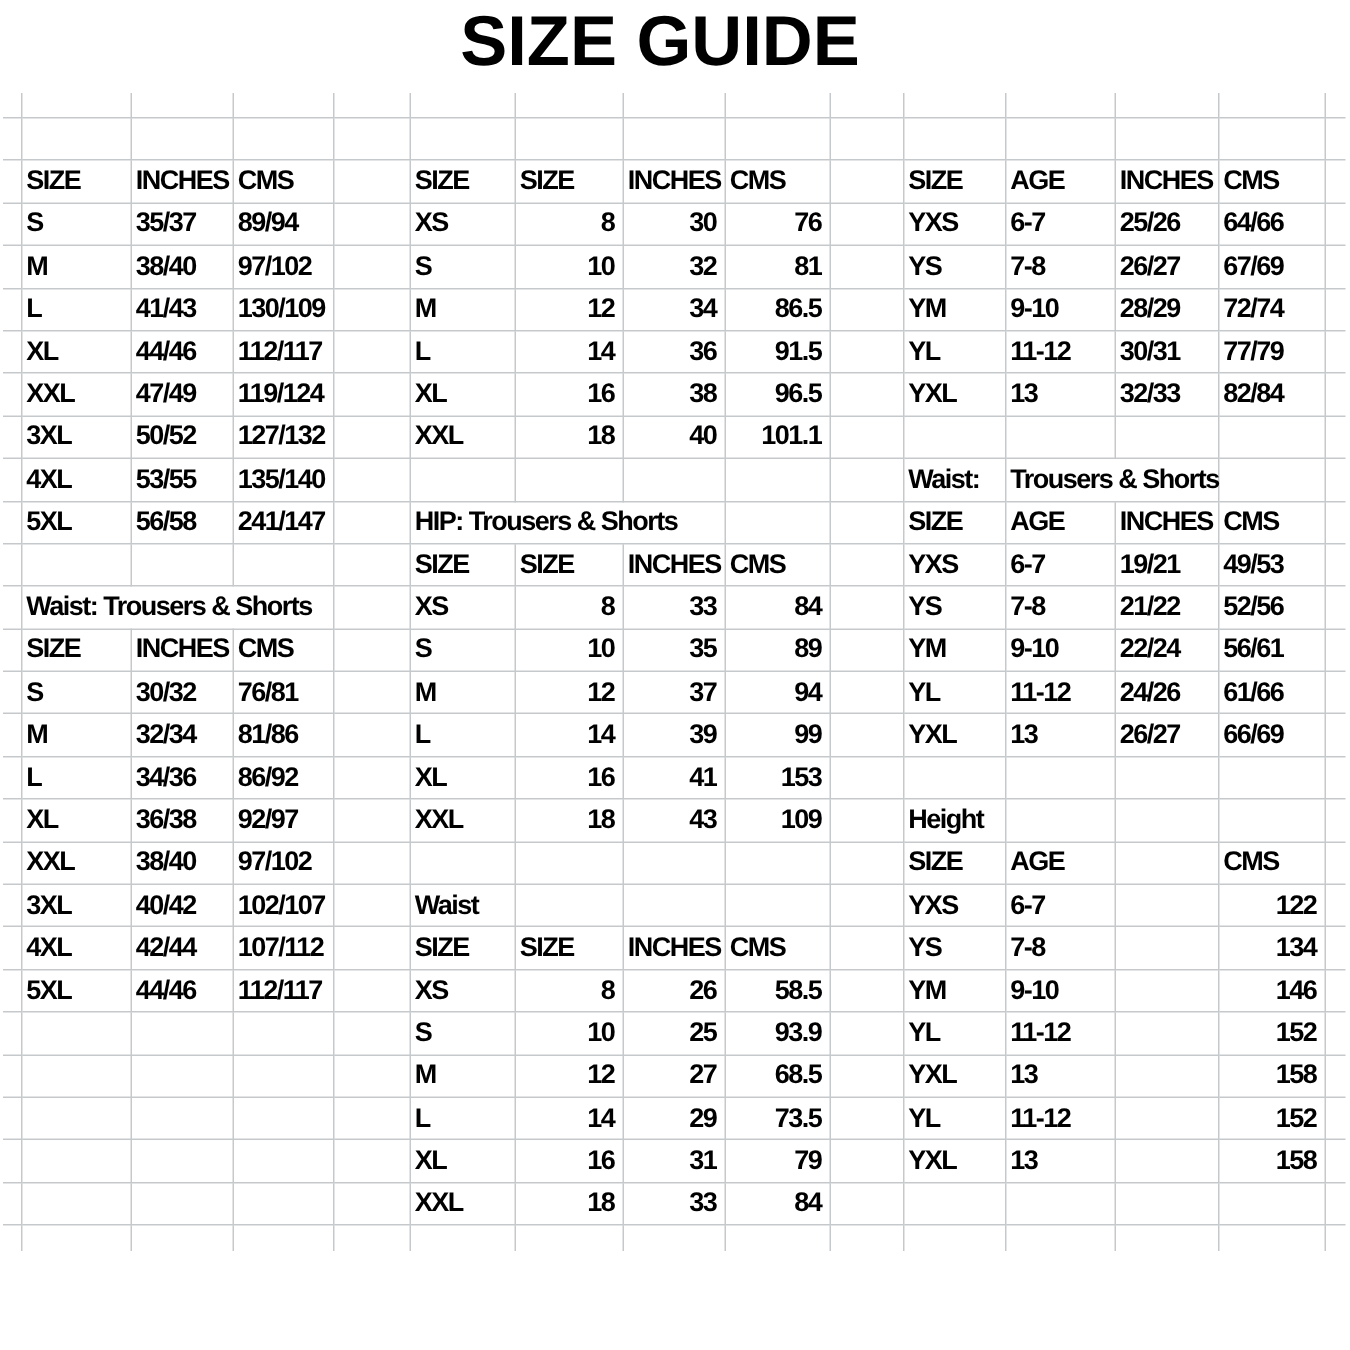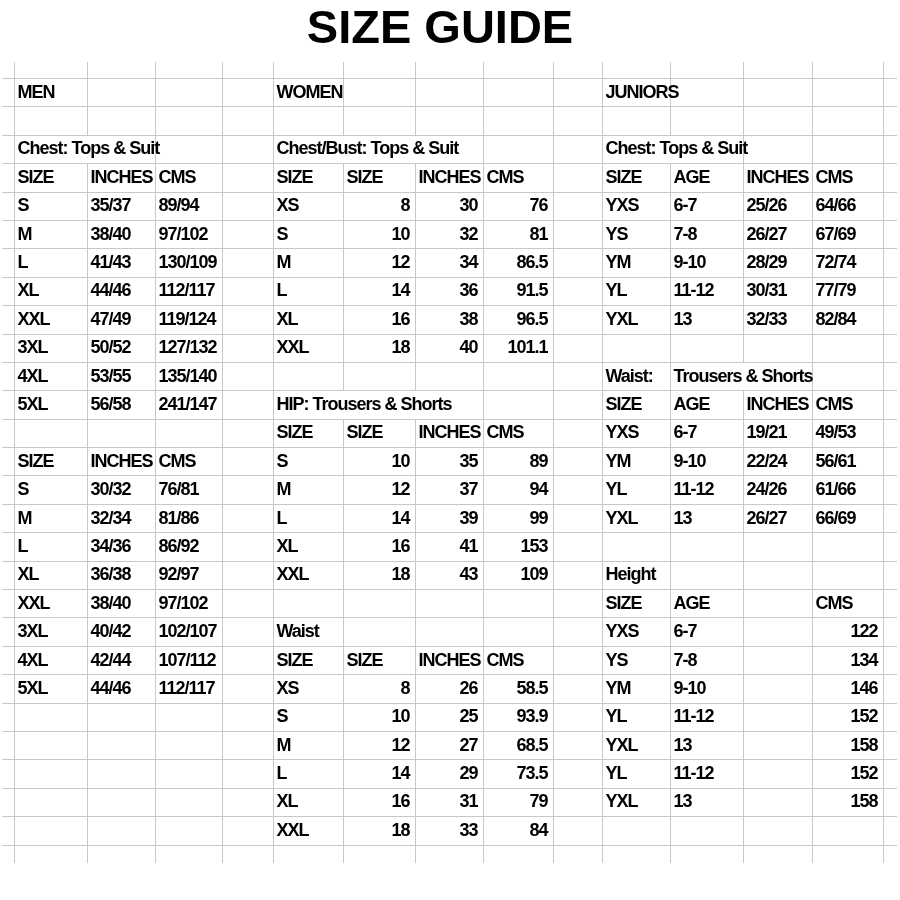--- a/index.html
+++ b/index.html
@@ -67,69 +67,39 @@
         <td></td>
         <td></td>
         <td></td>
         <td></td>
         <td></td>
         <td></td>
         <td></td>
         <td></td>
       </tr>
 
-<tr>
-        <td></td>
-        <td>MEN</td>
-        <td></td>
-        <td></td>
-        <td></td>
-        <td>WOMEN</td>
-        <td></td>
-        <td></td>
-        <td></td>
-        <td></td>
-        <td>JUNIORS</td>
-        <td></td>
-        <td></td>
-        <td></td>
-        <td></td>
-      </tr>
-
-<tr>
-        <td></td>
-        <td></td>
-        <td></td>
-        <td></td>
-        <td></td>
-        <td></td>
-        <td></td>
-        <td></td>
-        <td></td>
-        <td></td>
-        <td></td>
-        <td></td>
-        <td></td>
-        <td></td>
-        <td></td>
-      </tr>
-
-<tr>
-        <td></td>
-        <td colspan="2">Chest: Tops &amp; Suit</td>
-        <td></td>
-        <td></td>
-        <td colspan="3">Chest/Bust: Tops &amp; Suit</td>
-        <td></td>
-        <td></td>
-        <td colspan="2">Chest: Tops &amp; Suit</td>
-        <td></td>
-        <td></td>
-        <td></td>
-      </tr>
+
+<tr>
+        <td></td>
+        <td></td>
+        <td></td>
+        <td></td>
+        <td></td>
+        <td></td>
+        <td></td>
+        <td></td>
+        <td></td>
+        <td></td>
+        <td></td>
+        <td></td>
+        <td></td>
+        <td></td>
+        <td></td>
+      </tr>
+
 
 <tr>
         <td></td>
         <td>SIZE</td>
         <td>INCHES</td>
         <td>CMS</td>
         <td></td>
         <td>SIZE</td>
         <td>SIZE</td>
         <td>INCHES</td>
@@ -294,20 +264,35 @@
         <td>INCHES</td>
         <td>CMS</td>
         <td></td>
         <td>YXS</td>
         <td>6-7</td>
         <td>19/21</td>
         <td>49/53</td>
         <td></td>
       </tr>
 
+<tr>
+        <td></td>
+        <td colspan="3">Waist: Trousers &amp; Shorts</td>
+        <td></td>
+        <td>XS</td>
+        <td class="n">8</td>
+        <td class="n">33</td>
+        <td class="n">84</td>
+        <td></td>
+        <td>YS</td>
+        <td>7-8</td>
+        <td>21/22</td>
+        <td>52/56</td>
+        <td></td>
+      </tr>
 
 <tr>
         <td></td>
         <td>SIZE</td>
         <td>INCHES</td>
         <td>CMS</td>
         <td></td>
         <td>S</td>
         <td class="n">10</td>
         <td class="n">35</td>

